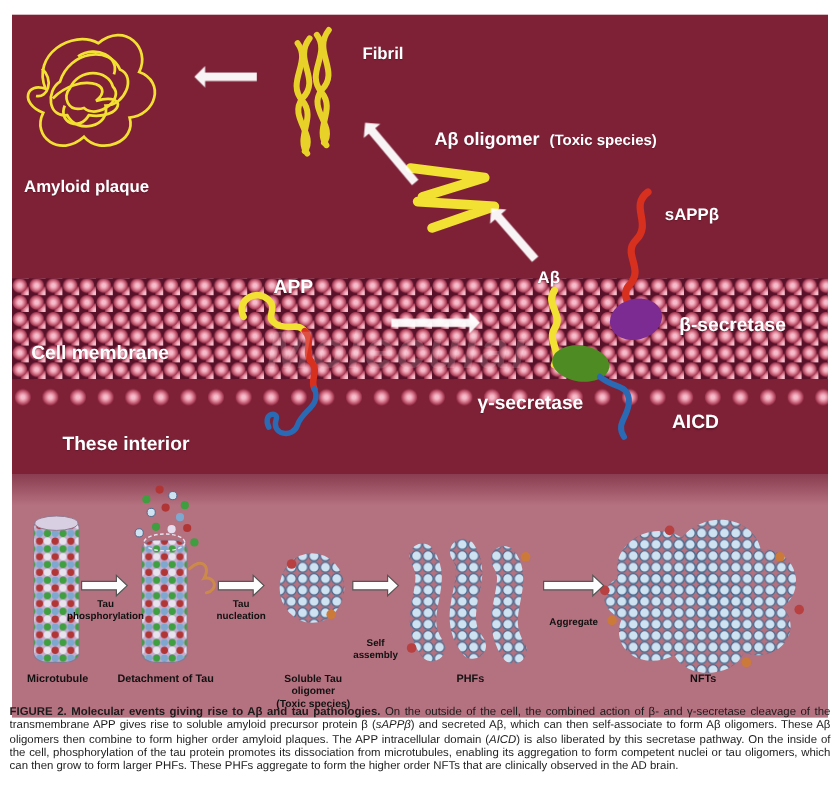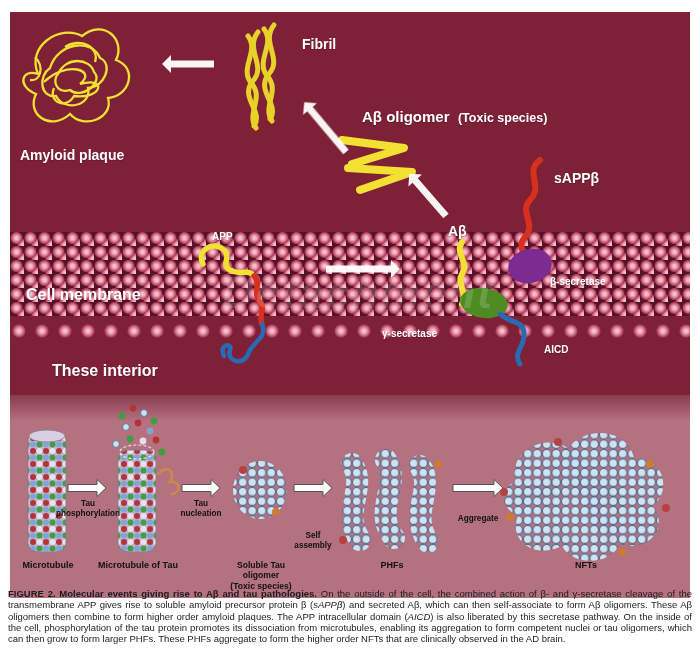--- a/index.html
+++ b/index.html
@@ -14,21 +14,21 @@
       radial-gradient(circle at 6.5px 6px,#f5bccb 1.5px,#e2889c 3.2px,#a63a55 5.6px,rgba(0,0,0,0) 6.4px),
       radial-gradient(circle at 13.5px 13px,#f5bccb 1.5px,#e2889c 3.2px,#a63a55 5.6px,rgba(0,0,0,0) 6.4px);
     background-size:14px 14px;}
   .membrane-inner{position:absolute;left:0;top:306px;width:680px;height:30px;
     background-image:radial-gradient(circle at 9px 13px,#f5bccb 1.5px,#e2889c 3.5px,#a63a55 6.2px,rgba(0,0,0,0) 7px);
     background-size:23px 30px;}
   .art{position:absolute;left:0;top:0;width:680px;height:586px;pointer-events:none;}
   .watermark{position:absolute;left:212px;top:256px;font-size:44px;font-style:italic;
     color:rgba(255,255,255,0.16);letter-spacing:2px;font-weight:bold;}
   .lbl{position:absolute;color:#fff;font-weight:bold;white-space:nowrap;text-shadow:0 1px 1px rgba(0,0,0,.25);}
-  .f16{font-size:16px;} .f14{font-size:14px;} .f13{font-size:10px;} .f15{font-size:15px;} .f12{font-size:12.5px;}
+  .f16{font-size:16px;} .f14{font-size:14px;} .f13{font-size:16px;margin-left:16px;} .f15{font-size:15px;} .f12{font-size:12.5px;}
   .dlbl{position:absolute;color:#111;font-weight:bold;text-align:center;line-height:1.2;font-size:9px;}
   .dlbl.small{font-size:8.2px;}
   .caption{position:absolute;left:8px;top:588px;width:684px;font-size:9.5px;line-height:11.3px;color:#1c1c1c;text-align:justify;}
   .caption .bold{font-weight:bold;}
   .caption .it{font-style:italic;}
 </style>
 </head>
 <body>
 
 <div class="page">
@@ -141,43 +141,43 @@
       </g>
 
       <g fill="#fdfdfd" stroke="#555" stroke-width="1">
         <polygon transform="translate(58,476)" points="0,-3.5 29,-3.5 29,-8.5 38,0 29,8.5 29,3.5 0,3.5"></polygon>
         <polygon transform="translate(172,476)" points="0,-3.5 29,-3.5 29,-8.5 38,0 29,8.5 29,3.5 0,3.5"></polygon>
         <polygon transform="translate(284,476)" points="0,-3.5 29,-3.5 29,-8.5 38,0 29,8.5 29,3.5 0,3.5"></polygon>
         <polygon transform="translate(443,476)" points="0,-3.5 41,-3.5 41,-8.5 50,0 41,8.5 41,3.5 0,3.5"></polygon>
       </g>
     </svg>
 
-    <div class="watermark">Detachment</div>
+    <div class="watermark">Molecular</div>
 
     <div class="lbl f14" style="left:10px;top:135px;">Amyloid plaque</div>
     <div class="lbl f14" style="left:292px;top:24px;">Fibril</div>
     <div class="lbl" style="left:352px;top:96px;">
       <span class="f15">Aβ oligomer</span>
       <span class="f12" style="margin-left:4px;">(Toxic species)</span>
     </div>
     <div class="lbl f14" style="left:544px;top:158px;">sAPPβ</div>
     <div class="lbl f13" style="left:202px;top:219px;">APP</div>
     <div class="lbl f14" style="left:438px;top:211px;">Aβ</div>
-    <div class="lbl f13" style="left:540px;top:264px;text-align:center;">β-secretase</div>
+    <div class="lbl f13" style="left:540px;top:251px;text-align:center;">β-secretase</div>
     <div class="lbl f13" style="left:372px;top:316px;">γ-secretase</div>
     <div class="lbl f13" style="left:534px;top:332px;">AICD</div>
     <div class="lbl f16" style="left:16px;top:274px;">Cell membrane</div>
     <div class="lbl f16" style="left:42px;top:350px;">These interior</div>
 
     <div class="dlbl" style="left:0px;width:76px;top:548px;">Microtubule</div>
     <div class="dlbl small" style="left:40px;width:76px;top:487px;">
       <div>Tau</div>
       <div>phosphorylation</div>
     </div>
-    <div class="dlbl" style="left:80px;width:96px;top:548px;">Microtubule of Tau</div>
+    <div class="dlbl" style="left:80px;width:96px;top:548px;">Detachment of Tau</div>
     <div class="dlbl small" style="left:160px;width:62px;top:487px;">
       <div>Tau</div>
       <div>nucleation</div>
     </div>
     <div class="dlbl" style="left:212px;width:78px;top:548px;font-size:8.6px;">
       <div>Soluble Tau</div>
       <div>oligomer</div>
       <div>(Toxic species)</div>
     </div>
     <div class="dlbl small" style="left:272px;width:62px;top:487px;margin-top:32px;">

